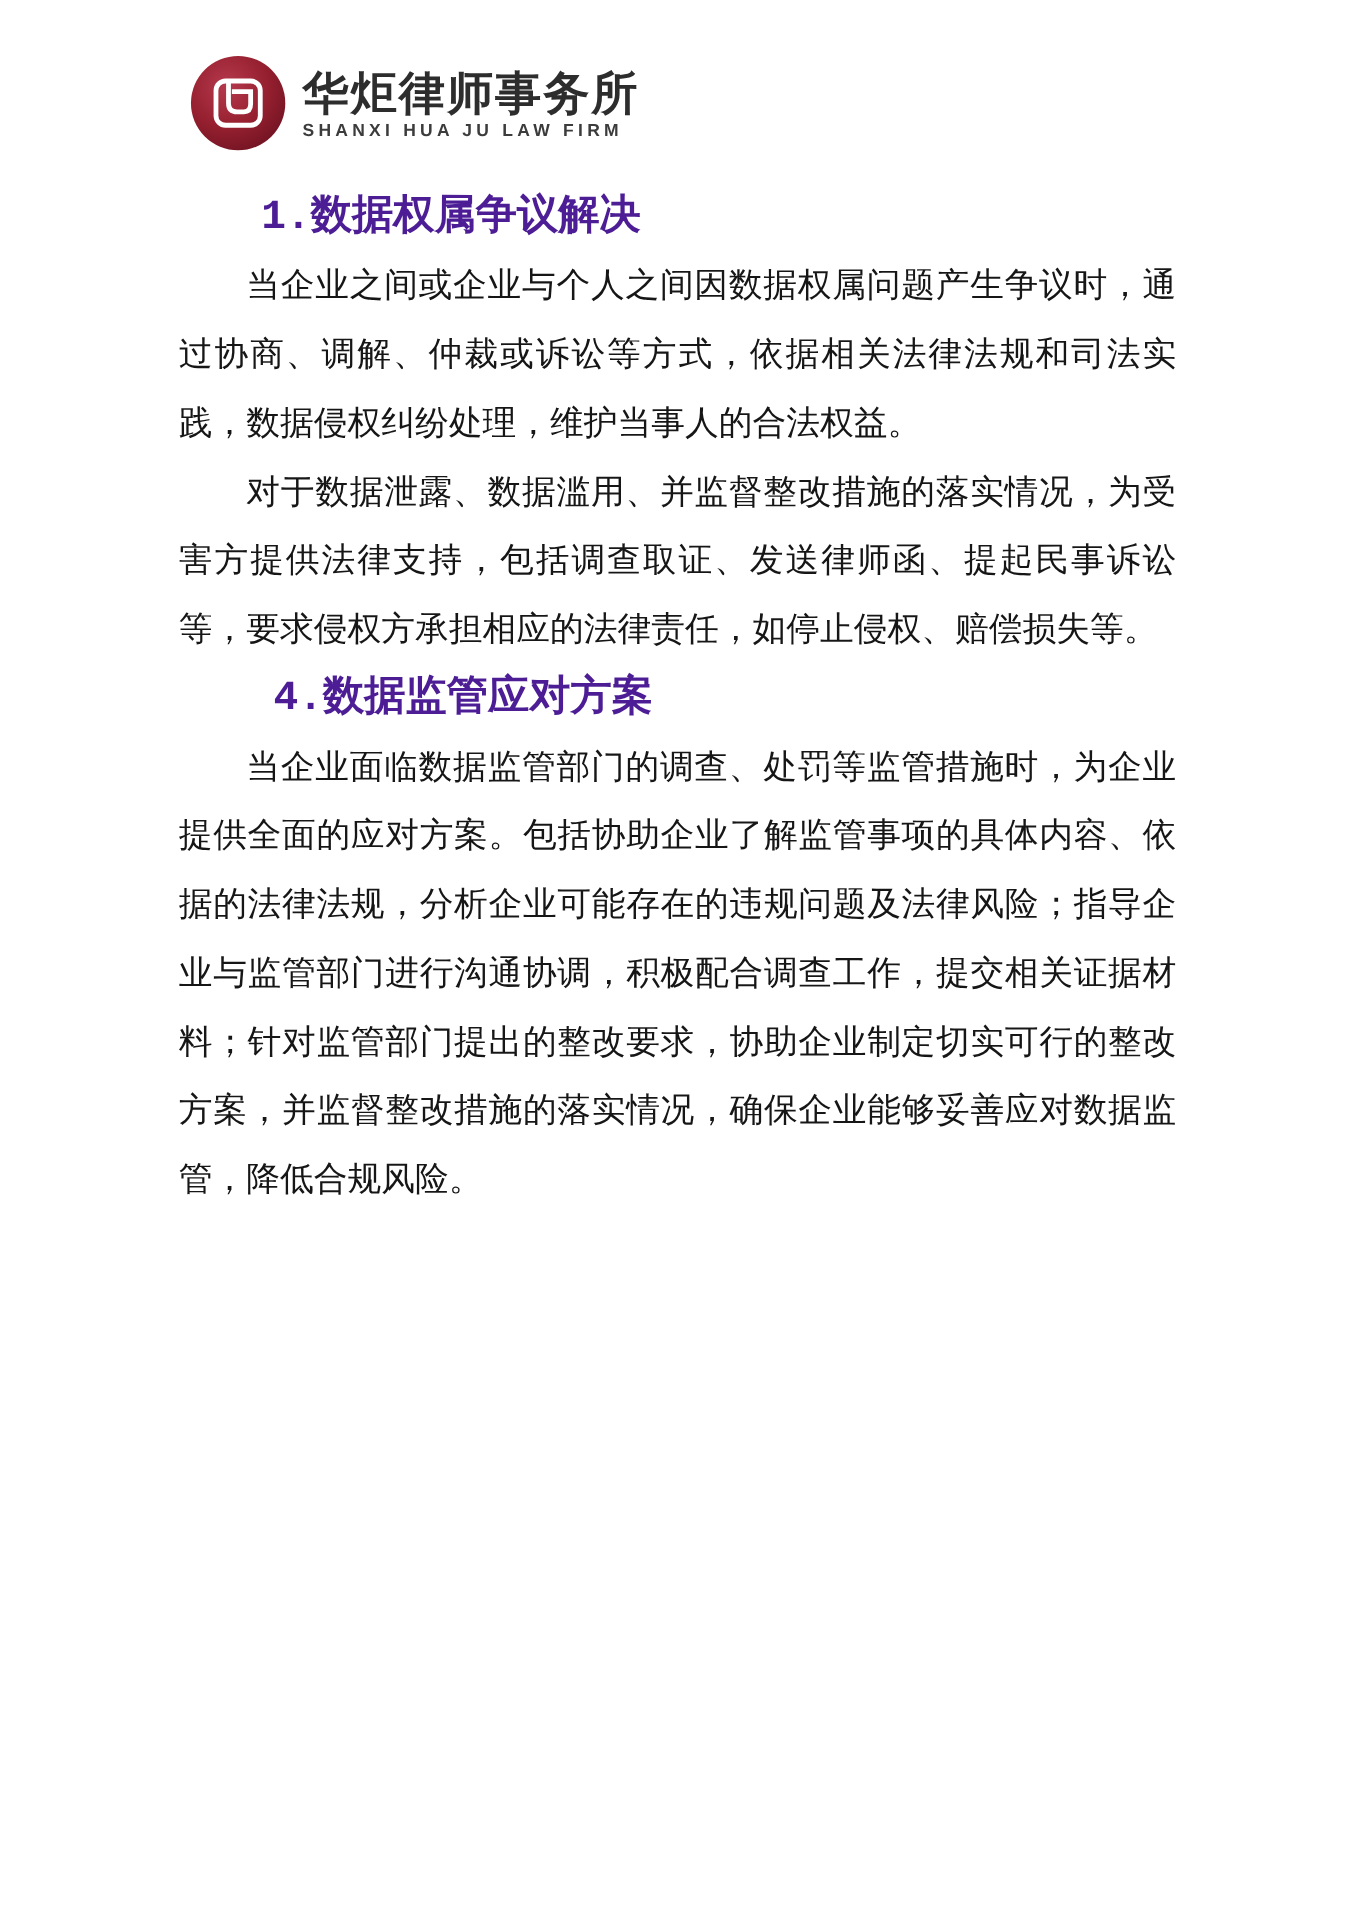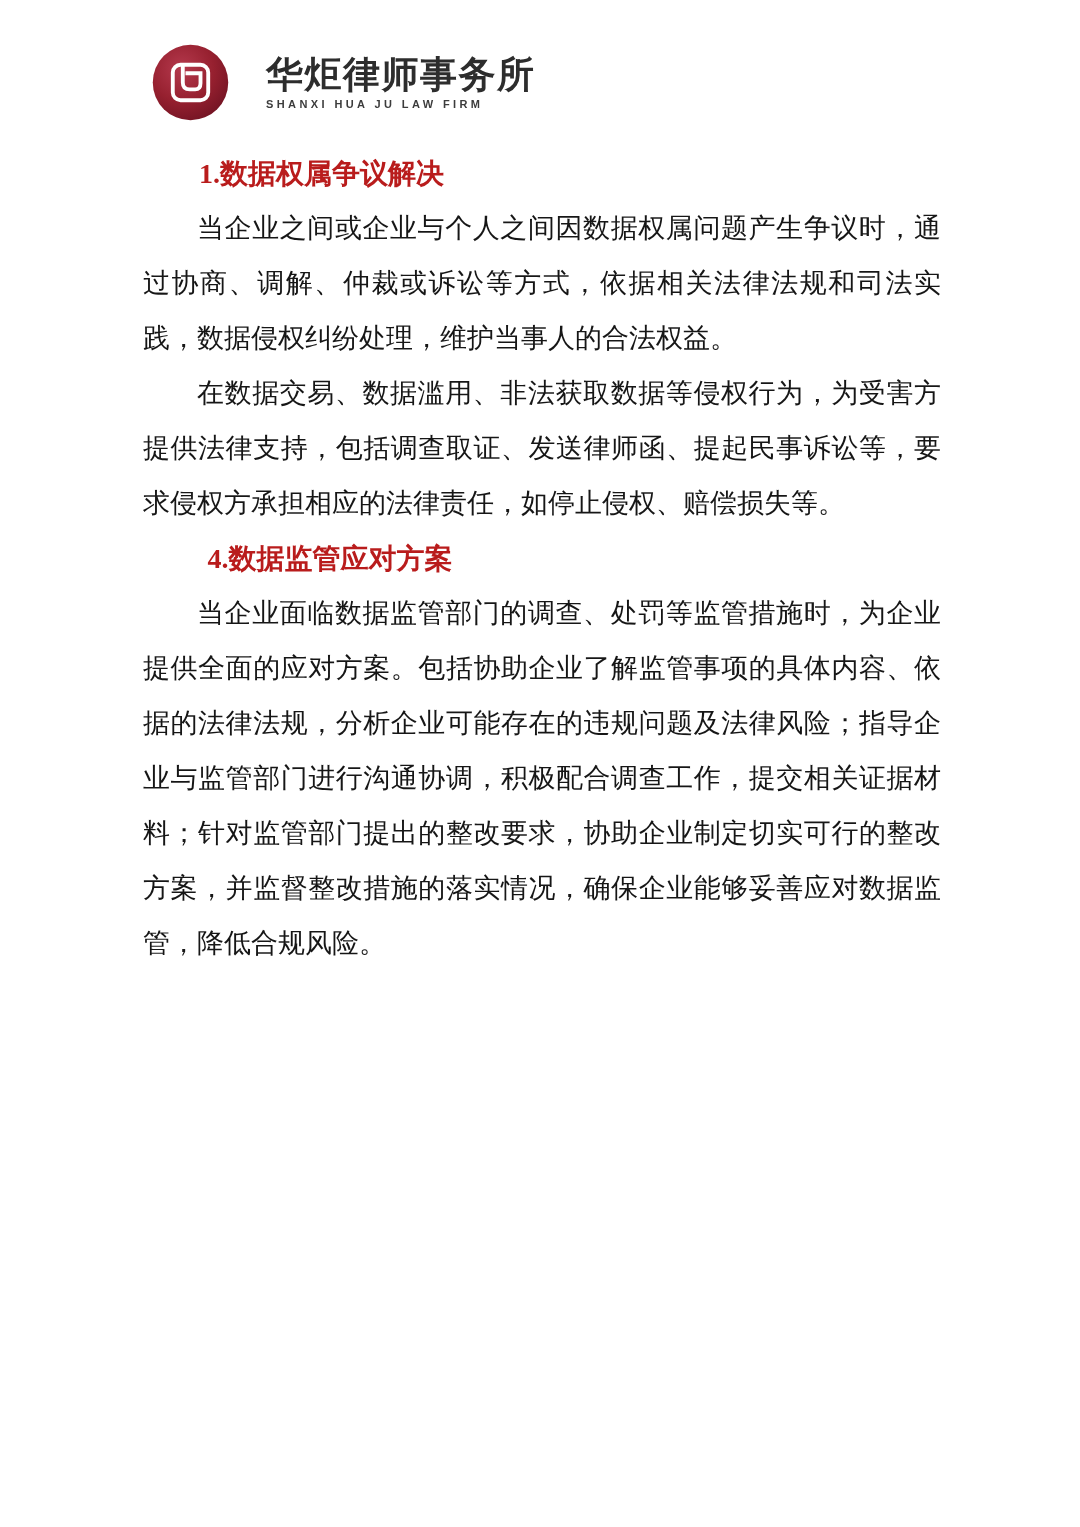--- a/index.html
+++ b/index.html
@@ -25,33 +25,33 @@
     align-items: center;
     gap: 13px;
   }
   .emblem {
     display: block;
     width: 77px;
     height: 77px;
     flex: 0 0 auto;
   }
   .emblem svg { display: block; width: 100%; height: 100%; }
-  .firm-names { display: flex; flex-direction: column; justify-content: center; margin-left: 24px; }
+  .firm-names { display: flex; flex-direction: column; justify-content: center; }
   .firm-name-cn {
     font-family: "Liberation Sans", sans-serif;
     font-size: 37px;
     line-height: 40px;
     font-weight: 600;
     color: #2d2d2d;
     letter-spacing: 1.5px;
     white-space: nowrap;
   }
   .firm-name-en {
     font-family: "Liberation Sans", sans-serif;
-    font-size: 11px;
+    font-size: 14px;
     line-height: 13px;
     font-weight: 600;
     color: #3c3c3c;
     letter-spacing: 3.4px;
     margin-top: 3px;
     white-space: nowrap;
   }
 
   
   .content {
@@ -64,27 +64,27 @@
     line-height: 55px;
     text-align: justify;
     text-justify: inter-ideograph;
   }
   .para {
     margin: 0;
     text-indent: 2em;
   }
   .heading {
     margin: 0;
-    font-family: Liberation Serif, serif;
-    font-size: 28px;
+    font-family: Liberation Mono, monospace;
+    font-size: 33px;
     line-height: 55px;
     font-weight: 700;
     text-indent: 2em;
     text-align: left;
-    color: #b91c1c;
+    color: #4c1d95;
   }
   .heading.indent-more { text-indent: 2.3em; }
 </style>
 </head>
 <body>
 
 <div class="page">
 
   <header class="letterhead">
     <span class="emblem">
@@ -107,20 +107,20 @@
       <div class="firm-name-cn">华炬律师事务所</div>
       <div class="firm-name-en">SHANXI HUA JU LAW FIRM</div>
     </div>
   </header>
 
   <main class="content">
 
     <h2 class="heading">1.数据权属争议解决</h2>
     <p class="para">当企业之间或企业与个人之间因数据权属问题产生争议时，通过协商、调解、仲裁或诉讼等方式，依据相关法律法规和司法实践，数据侵权纠纷处理，维护当事人的合法权益。</p>
 
-    <p class="para">在数据交易、数据滥用、非法获取数据等侵权行为，为受害方提供法律支持，包括调查取证、发送律师函、提起民事诉讼等，要求侵权方承担相应的法律责任，如停止侵权、赔偿损失等。</p>
+    <p class="para">对于数据泄露、数据滥用、并监督整改措施的落实情况，为受害方提供法律支持，包括调查取证、发送律师函、提起民事诉讼等，要求侵权方承担相应的法律责任，如停止侵权、赔偿损失等。</p>
 
 
     <h2 class="heading indent-more">4.数据监管应对方案</h2>
     <p class="para">当企业面临数据监管部门的调查、处罚等监管措施时，为企业提供全面的应对方案。包括协助企业了解监管事项的具体内容、依据的法律法规，分析企业可能存在的违规问题及法律风险；指导企业与监管部门进行沟通协调，积极配合调查工作，提交相关证据材料；针对监管部门提出的整改要求，协助企业制定切实可行的整改方案，并监督整改措施的落实情况，确保企业能够妥善应对数据监管，降低合规风险。</p>
   </main>
 
 </div>
 
 </body></html>

